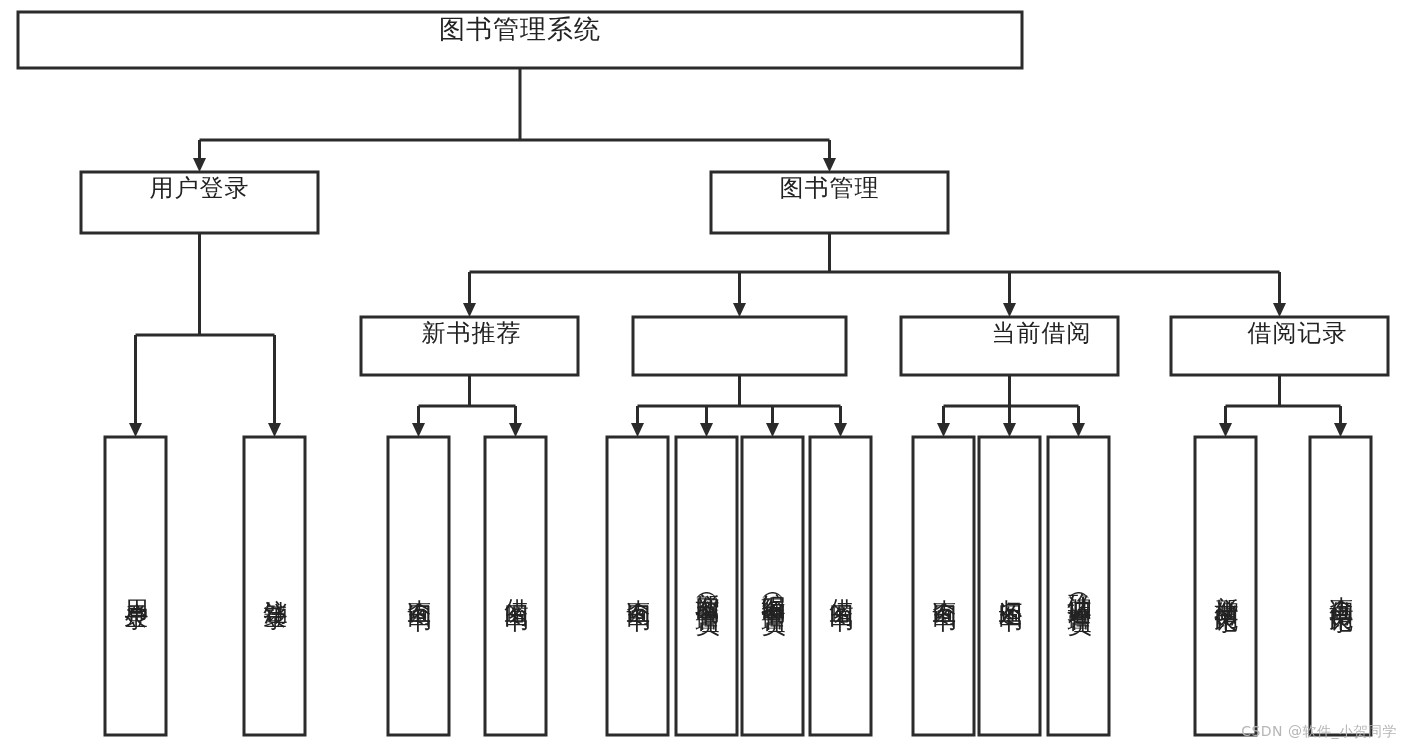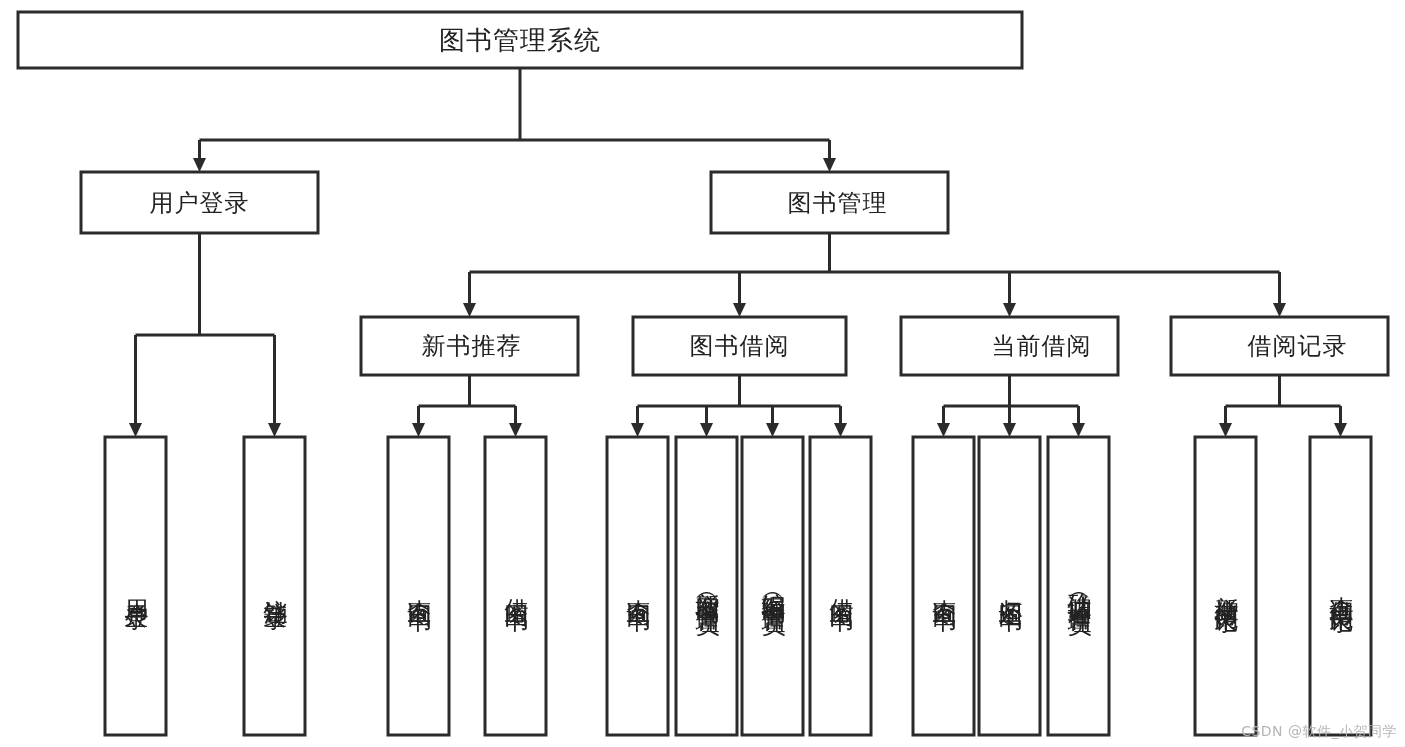--- a/index.html
+++ b/index.html
@@ -59,21 +59,21 @@
     line-height: 1.08;
     letter-spacing: 3px;
     color: #222222;
     white-space: nowrap;
     text-align: center;
   }
   .horizontal-label-wrap {
     width: 100%;
     height: 100%;
     display: flex;
-    align-items: center;
+    align-items: flex-start;
     justify-content: center;
     font-size: 24px;
     color: #222222;
     letter-spacing: 1px;
     white-space: nowrap;
   }
   .watermark {
     position: absolute;
     right: 8px;
     bottom: 6px;
@@ -177,28 +177,25 @@
       <rect class="node-box" x="1195" y="437" width="61" height="298"></rect>
       <rect class="node-box" x="1310" y="437" width="61" height="298"></rect>
     </svg>
   <div id="label-layer" style="position:absolute;left:0;top:0;width:1405px;height:747px;pointer-events:none;">
       <div class="horizontal-label-wrap" style="position: absolute; left: 18px; top: 12px; width: 1004px; height: 56px;">
         <span style="font-size: 26px;">图书管理系统</span>
       </div>
       <div class="horizontal-label-wrap" style="position: absolute; left: 81px; top: 172px; width: 237px; height: 61px;">
         <span>用户登录</span>
       </div>
-      <div class="horizontal-label-wrap" style="position: absolute; left: 711px; top: 172px; width: 237px; height: 61px; padding-left: 8px;">
+      <div class="horizontal-label-wrap" style="position: absolute; left: 711px; top: 172px; width: 237px; height: 61px;">
         <span>图书管理</span>
       </div>
       <div class="horizontal-label-wrap" style="position: absolute; left: 361px; top: 317px; width: 221px; height: 58px; border-radius: 14px;">
         <span>新书推荐</span>
-      </div>
-      <div class="horizontal-label-wrap" style="position: absolute; left: 633px; top: 317px; width: 213px; height: 58px;">
-        <span>图书借阅</span>
       </div>
       <div class="horizontal-label-wrap" style="position: absolute; left: 901px; top: 317px; width: 217px; height: 58px; margin-left: 32px;">
         <span>当前借阅</span>
       </div>
       <div class="horizontal-label-wrap" style="position: absolute; left: 1171px; top: 317px; width: 253px; height: 58px;">
         <span>借阅记录</span>
       </div>
       <div class="vertical-label-wrap" style="position: absolute; left: 105px; top: 437px; width: 61px; height: 298px; align-items: center;">
         <div class="vertical-text">用户登录</div>
       </div>

